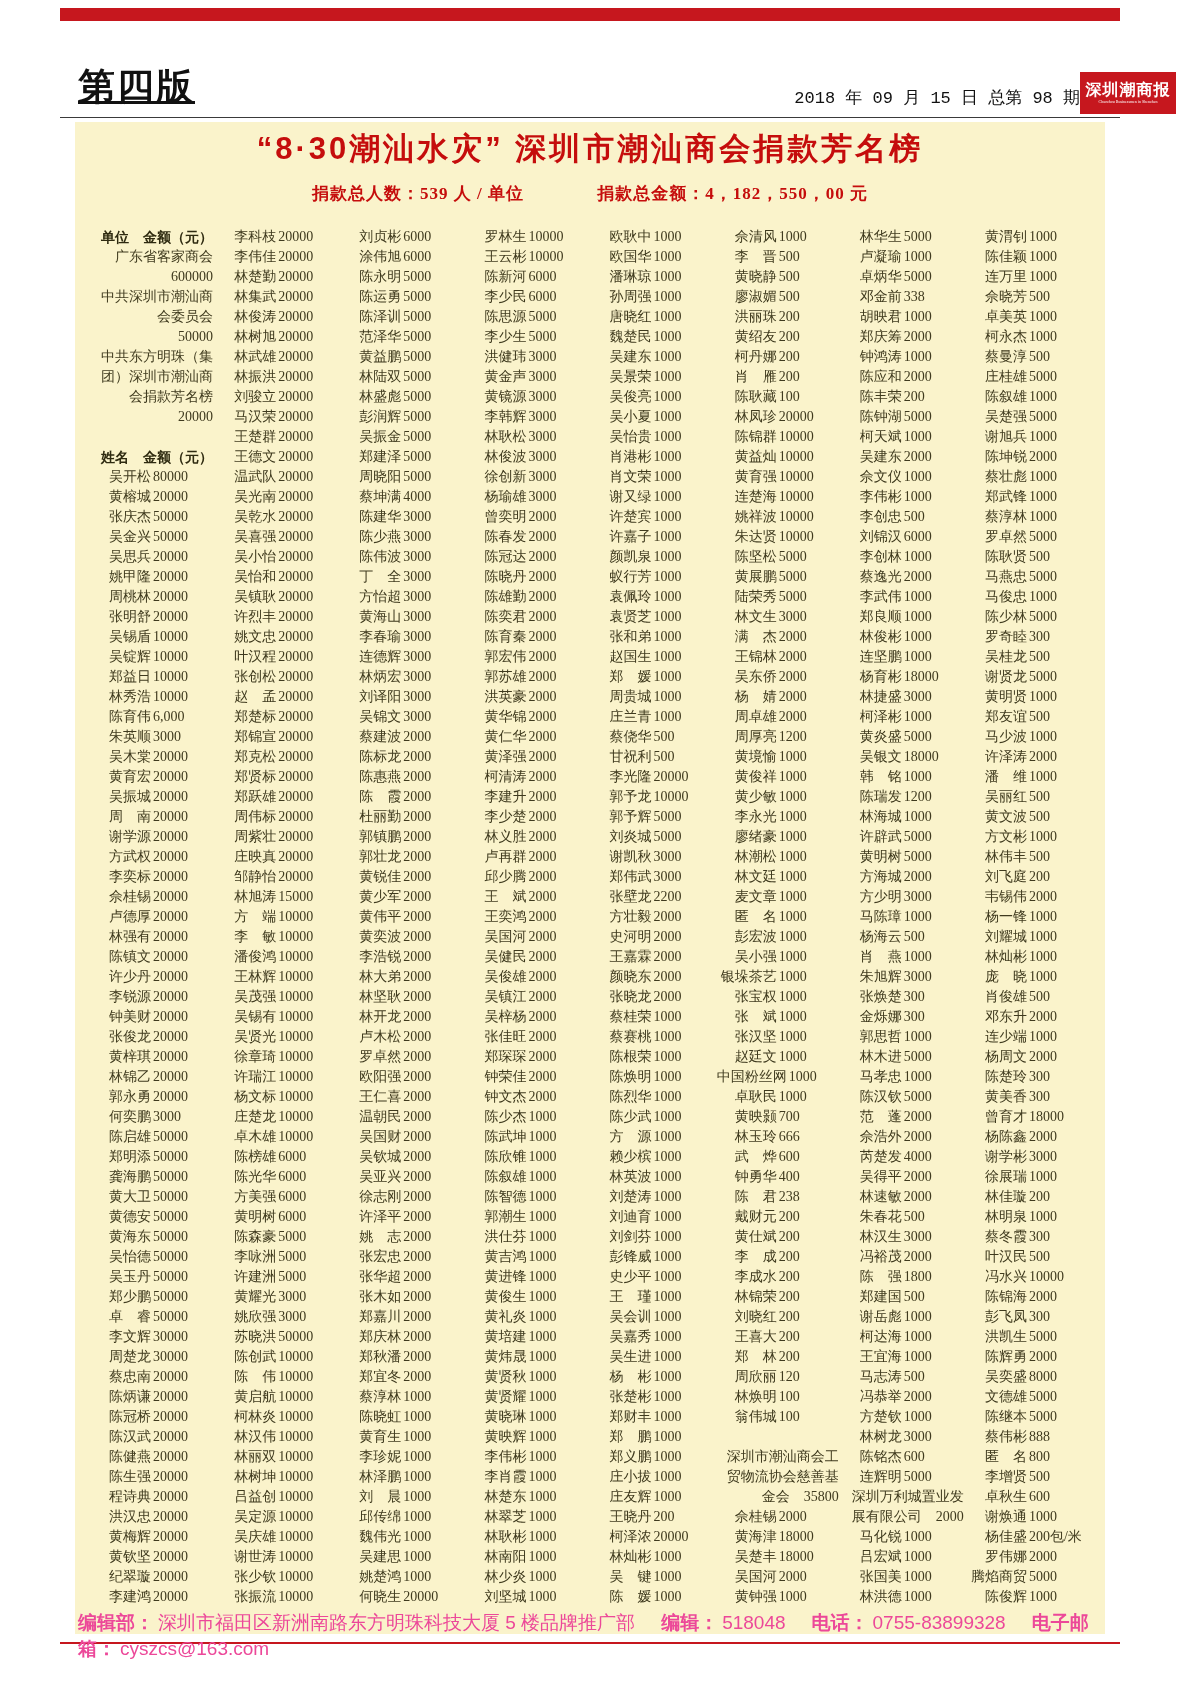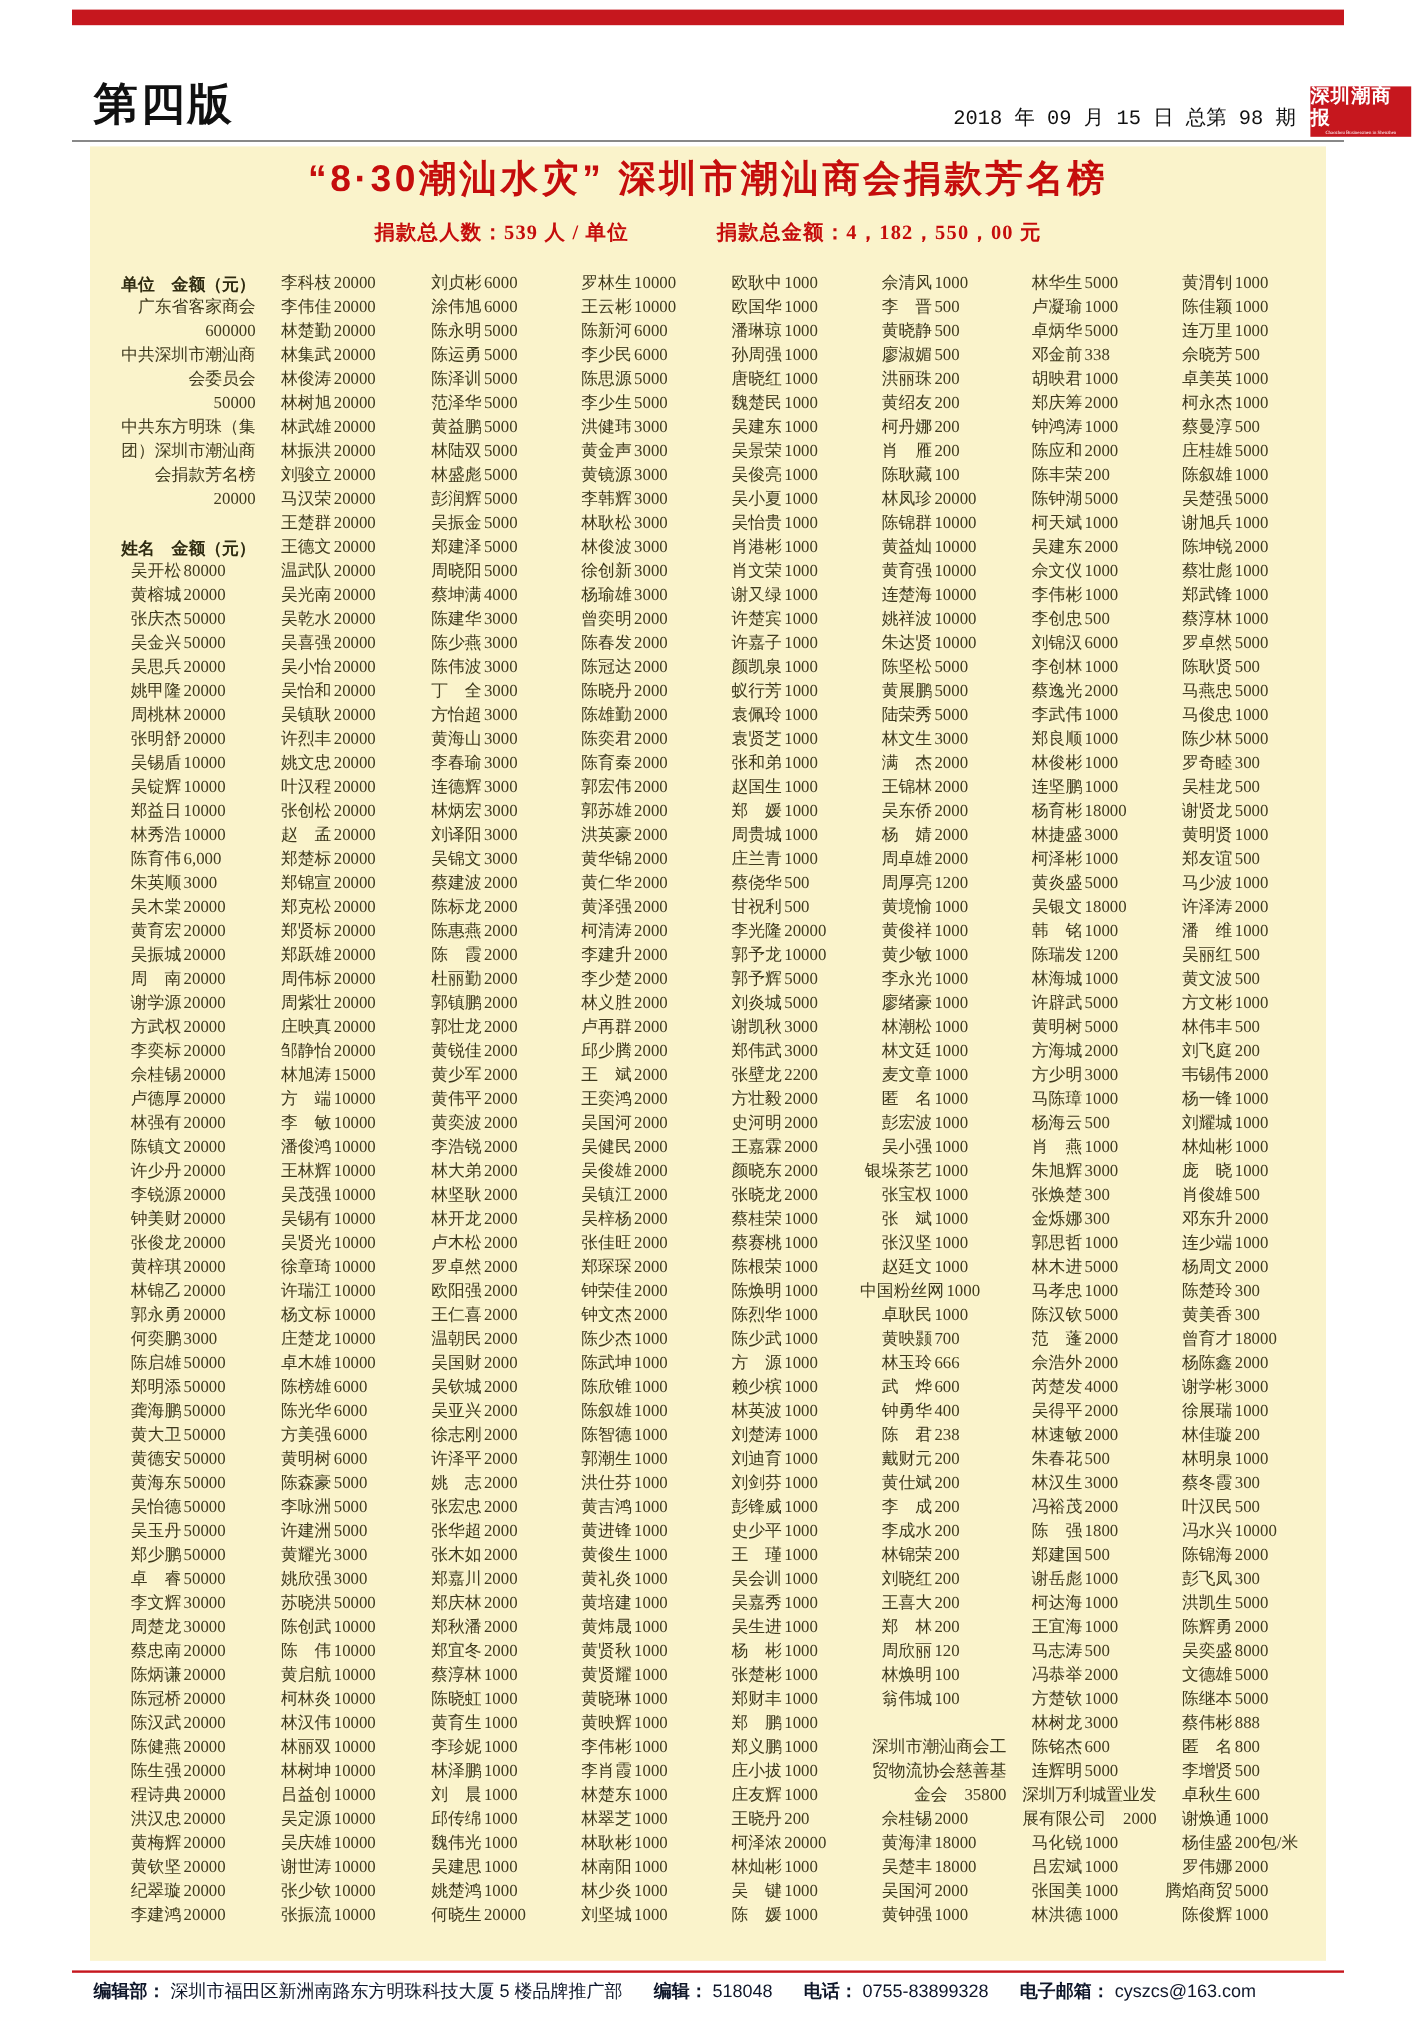--- a/index.html
+++ b/index.html
@@ -1,23 +1,23 @@
 <!DOCTYPE html>
 <html><head>
 <meta charset="utf-8">
 <style>
   html,body{margin:0;padding:0;background:#ffffff;}
   #page{position:relative;width:1180px;height:1684px;background:#ffffff;overflow:hidden;
         font-family:"Liberation Serif","DejaVu Serif",serif;color:#3f3a1e;}
   #topbar{position:absolute;left:60px;right:60px;top:8px;height:13px;background:#c6171e;}
   #edition{position:absolute;left:78px;top:62px;font-size:37px;font-weight:bold;color:#111;
-           font-family:"Liberation Sans","DejaVu Sans",sans-serif;letter-spacing:2px;}
+           font-family:"Liberation Sans","DejaVu Sans",sans-serif;letter-spacing:2px;text-decoration:underline;}
   #dateline{position:absolute;right:100px;top:86px;font-size:17px;color:#111;
             font-family:Liberation Mono, monospace;}
-  #logo{position:absolute;right:4px;top:72px;width:84px;height:42px;background:#c6171e;color:#fff;
+  #logo{position:absolute;right:4px;top:72px;width:96px;height:42px;background:#c6171e;color:#fff;
         display:flex;flex-direction:column;align-items:center;justify-content:center;}
   #logo .zh{font-size:16px;font-weight:bold;letter-spacing:1px;line-height:18px;}
   #logo .en{font-size:4px;line-height:6px;white-space:nowrap;}
   #headrule{position:absolute;left:60px;right:60px;top:117px;height:1px;background:#3a3a3a;}
   #sheet{position:absolute;left:75px;right:75px;top:122px;height:1512px;background:#faf3cb;}
   #main-title{margin:0;padding-top:6px;text-align:center;font-size:31px;font-weight:bold;color:#c50d0c;
               letter-spacing:3px;font-family:"Liberation Sans","DejaVu Sans",sans-serif;}
   #subtitle{margin-top:12px;text-align:center;font-size:17px;font-weight:bold;color:#c50d0c;
             letter-spacing:1px;}
   #subtitle span{margin:0 34px;}
@@ -25,21 +25,21 @@
   .col{width:122px;font-size:14px;line-height:20px;}
   .hdr{font-weight:bold;color:#2e2a10;font-family:"Liberation Sans","DejaVu Sans",sans-serif;font-size:14px;}
   .row{display:flex;white-space:nowrap;}
   .nm{display:inline-block;min-width:60px;}
   .am{padding-left:2px;font-family:"Liberation Serif","DejaVu Serif",serif;}
   .blank{height:20px;}
   .unit .uname{}
   .unit .uamt{padding-left:3px;}
   .flow{}
   #footrule{position:absolute;left:60px;right:60px;top:1642px;height:2px;background:#c6171e;}
-  #footer{position:absolute;left:78px;right:60px;top:1650px;font-size:15px;color:#0f172a;
+  #footer{position:absolute;left:78px;right:60px;top:1610px;font-size:19px;color:#ec4899;
           font-family:"Liberation Sans","DejaVu Sans",sans-serif;}
   #footer b{font-weight:bold;margin-right:4px;}
   #footer .seg{margin-right:26px;}
 </style>
 </head>
 <body>
 
 <div id="page">
   <div id="topbar"></div>
   <div id="edition">第四版</div>

